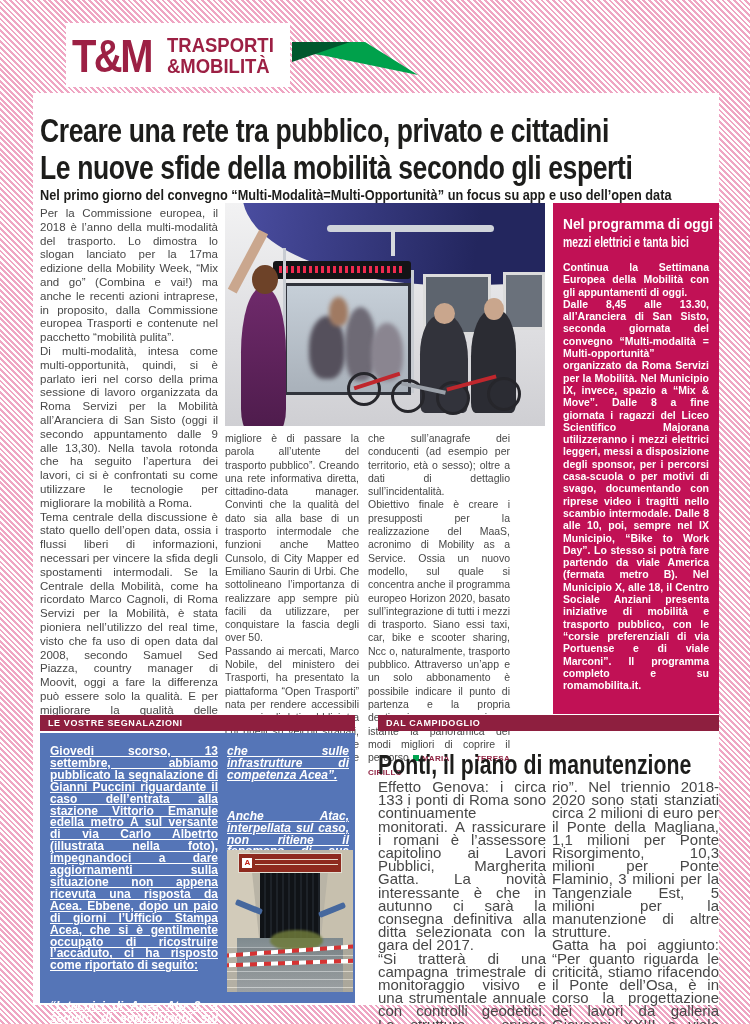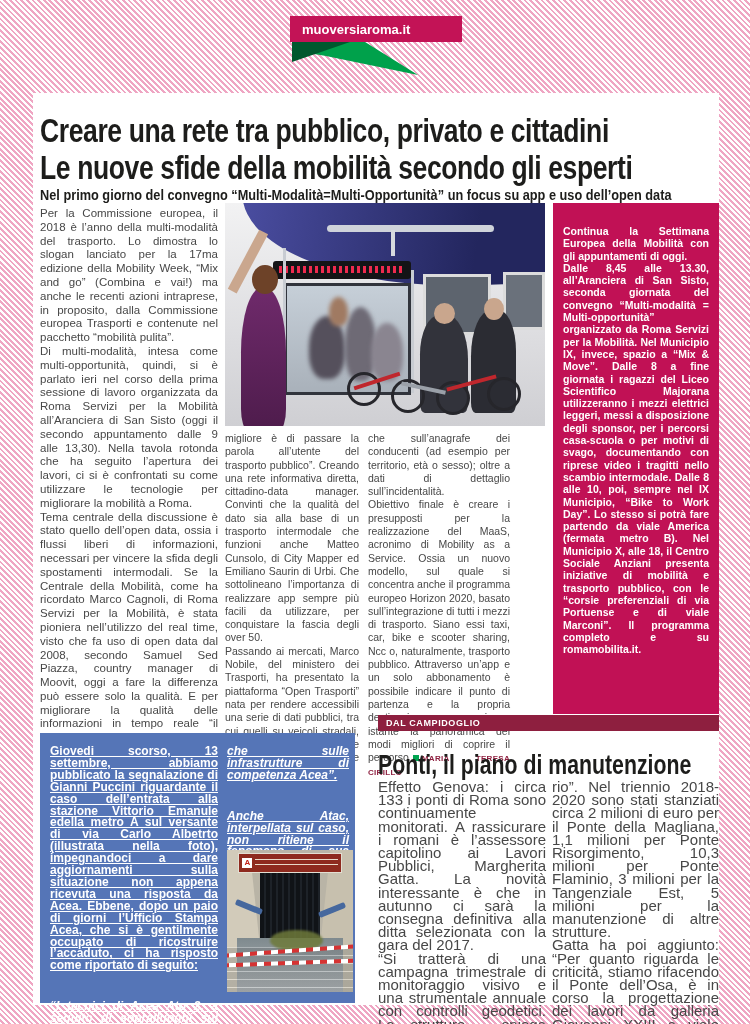--- a/index.html
+++ b/index.html
@@ -129,21 +129,27 @@
   .p2-tape{ position:absolute; left:-4%; width:108%; height:4px;
     background:repeating-linear-gradient(90deg,#d63333 0 7px,#fff 7px 14px);}
   .p2-rail{ position:absolute; width:22%; height:4%; background:#46689e; border-radius:2px;}
 </style>
 </head>
 <body>
 
 <div class="page">
   <div class="panel"></div>
 
-  <div class="site-banner">muoversiaroma.it</div>
+  <div class="logo-box">
+    <span class="tm">T&amp;M</span>
+    <div class="logo-lines">
+      <span>TRASPORTI</span><br>
+      <span>&amp;MOBILITÀ</span>
+    </div>
+  </div>
   <div class="ribbon-bright"></div>
   <div class="ribbon-dark"></div>
 
   <div class="headline">
     <span>Creare una rete tra pubblico, privato e cittadini</span><br>
     <span>Le nuove sfide della mobilità secondo gli esperti</span>
   </div>
   <div class="standfirst">
     <span>Nel primo giorno del convegno “Multi-Modalità=Multi-Opportunità” un focus su app e uso dell’open data</span>
   </div>
@@ -185,24 +191,29 @@
     <div class="wheel" style="left:38%;top:76%;"></div>
     <div class="wheel" style="left:52%;top:79%;"></div>
     <div class="wheel" style="left:66%;top:80%;"></div>
     <div class="wheel" style="left:82%;top:78%;"></div>
     <div class="frame" style="left:40%;top:79%;width:15%;transform:rotate(-18deg);"></div>
     <div class="frame" style="left:55%;top:82%;width:14%;transform:rotate(12deg);background:#9aa0a8;"></div>
     <div class="frame" style="left:69%;top:80%;width:16%;transform:rotate(-15deg);"></div>
   </div>
 
   <div class="sidebar">
+    <div class="sb-title">
+      <span class="sb-t1">Nel programma di oggi</span><br>
+      <span class="sb-t2">mezzi elettrici e tanta bici</span>
+    </div>
     <div class="sb-body">Continua la Settimana Europea della Mobilità con gli appuntamenti di oggi.
 Dalle 8,45 alle 13.30, all’Aranciera di San Sisto, seconda giornata del convegno “Multi-modalità = Multi-opportunità” organizzato da Roma Servizi per la Mobilità. Nel Municipio IX, invece, spazio a “Mix &amp; Move”. Dalle 8 a fine giornata i ragazzi del Liceo Scientifico Majorana utilizzeranno i mezzi elettrici leggeri, messi a disposizione degli sponsor, per i percorsi casa-scuola o per motivi di svago, documentando con riprese video i tragitti nello scambio intermodale. Dalle 8 alle 10, poi, sempre nel IX Municipio, “Bike to Work Day”. Lo stesso si potrà fare partendo da viale America (fermata metro B). Nel Municipio X, alle 18, il Centro Sociale Anziani presenta iniziative di mobilità e trasporto pubblico, con le “corsie preferenziali di via Portuense e di viale Marconi”. Il programma completo e su romamobilita.it.</div>
   </div>
 
+  <div class="tag" id="tag-seg">LE VOSTRE SEGNALAZIONI</div>
   <div class="blue-box"></div>
   <div class="segcol" id="segcol1">
     <span>Giovedi scorso, 13 settembre, abbiamo pubblicato la segnalazione di Gianni Puccini riguardante il caso dell’entrata alla stazione Vittorio Emanule edella metro A sul versante di via Carlo Albetrto (illustrata nella foto), impegnandoci a dare aggiornamenti sulla situazione non appena ricevuta una risposta da Acea. Ebbene, dopo un paio di giorni l’Ufficio Stampa Acea, che si è gentilmente occupato di ricostruire l’accaduto, ci ha risposto come riportato di seguito:</span>
     <span class="q">“I tecnici di Acea Ato 2, a seguito di sopralluoghi sul posto effettuati qualche tempo fa, habnno verificato che non ci sono perdite idri-</span>
   </div>
   <div class="segcol" id="segcol2">
     <span style="font-style:italic;">che sulle infrastrutture di competenza Acea”.</span>
     <span class="q">Anche Atac, interpellata sul caso, non ritiene il fenomeno di sua competenza. Misteri capitolini.</span>
   </div>
 

